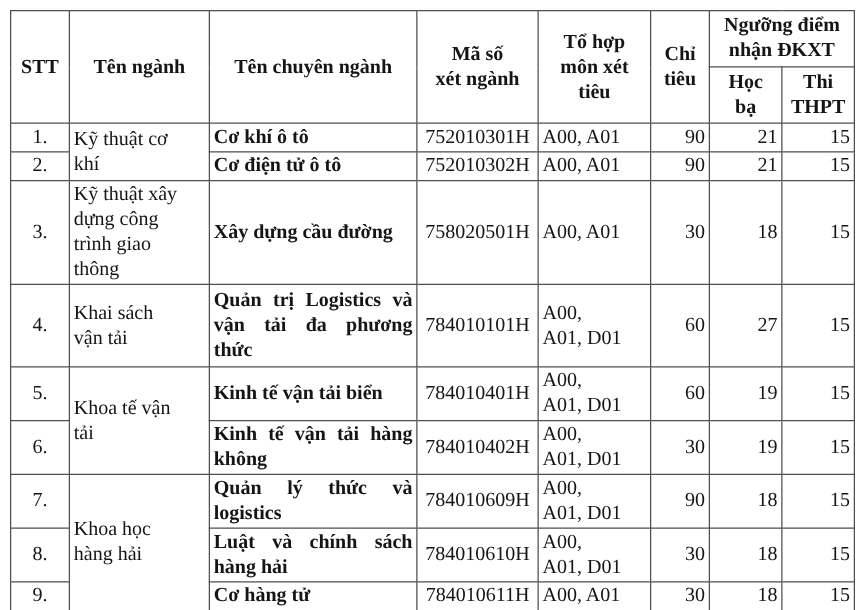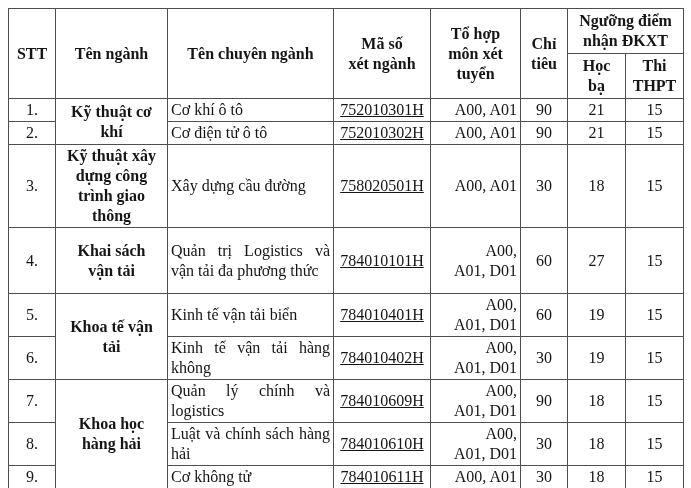--- a/index.html
+++ b/index.html
@@ -28,25 +28,25 @@
   }
   table.adm th {
     font-weight: bold;
     text-align: center;
     white-space: pre-line;
     padding: 2px 2px;
   }
   tr.hdr-top { height: 40px; }
   tr.hdr-sub { height: 45px; }
   td.c-stt  { text-align: center; }
-  td.c-nganh { text-align: center; white-space: pre-line; padding-left: 7px; padding-right: 3px; font-weight: bold; }
-  td.c-chuyen { text-align: justify; padding-left: 6px; padding-right: 6px; }
-  td.c-maso { text-align: center; text-decoration: underline; }
-  td.c-tohop { text-align: right; white-space: pre-line; }
-  td.c-num  { text-align: center; margin-left: 20px; }
+  td.c-nganh { text-align: left; white-space: pre-line; padding-left: 7px; padding-right: 3px; }
+  td.c-chuyen { text-align: justify; padding-left: 6px; padding-right: 6px; font-weight: bold; }
+  td.c-maso { text-align: center; }
+  td.c-tohop { text-align: left; white-space: pre-line; }
+  td.c-num  { text-align: right; margin-left: 20px; }
   .note {
     position: absolute;
     left: 58px;
     top: 479px;
     font-weight: bold;
     font-size: 16px;
     line-height: 20px;
     white-space: nowrap;
   }
 </style>
@@ -67,21 +67,21 @@
     </colgroup>
     <tbody>
         <tr class="hdr-top">
       <th rowspan="2">STT</th>
       <th rowspan="2">Tên ngành</th>
       <th rowspan="2">Tên chuyên ngành</th>
       <th rowspan="2">Mã số
 xét ngành</th>
       <th rowspan="2">Tổ hợp
 môn xét
-tuyển</th>
+tiêu</th>
       <th rowspan="2">Chỉ
 tiêu</th>
       <th colspan="2">Ngưỡng điểm
 nhận ĐKXT</th>
     </tr>
     <tr class="hdr-sub">
       <th>Học
 bạ</th>
       <th>Thi
 THPT</th>
@@ -151,41 +151,41 @@
       <td class="c-tohop">A00,
 A01, D01</td>
       <td class="c-num">30</td>
       <td class="c-num">19</td>
       <td class="c-num">15</td>
     </tr>
     <tr style="height:41px">
       <td class="c-stt">7.</td>
       <td class="c-nganh" rowspan="3">Khoa học
 hàng hải</td>
-      <td class="c-chuyen">Quản lý chính và logistics</td>
+      <td class="c-chuyen">Quản lý thức và logistics</td>
       <td class="c-maso">784010609H</td>
       <td class="c-tohop">A00,
 A01, D01</td>
       <td class="c-num">90</td>
       <td class="c-num">18</td>
       <td class="c-num">15</td>
     </tr>
     <tr style="height:42px">
       <td class="c-stt">8.</td>
       <td class="c-chuyen">Luật và chính sách hàng hải</td>
       <td class="c-maso">784010610H</td>
       <td class="c-tohop">A00,
 A01, D01</td>
       <td class="c-num">30</td>
       <td class="c-num">18</td>
       <td class="c-num">15</td>
     </tr>
     <tr style="height:23px">
       <td class="c-stt">9.</td>
-      <td class="c-chuyen">Cơ không tử</td>
+      <td class="c-chuyen">Cơ hàng tử</td>
       <td class="c-maso">784010611H</td>
       <td class="c-tohop">A00, A01</td>
       <td class="c-num">30</td>
       <td class="c-num">18</td>
       <td class="c-num">15</td>
     </tr>
   </tbody>
     </table>
 
   <div class="note">Ghi chú</div>

